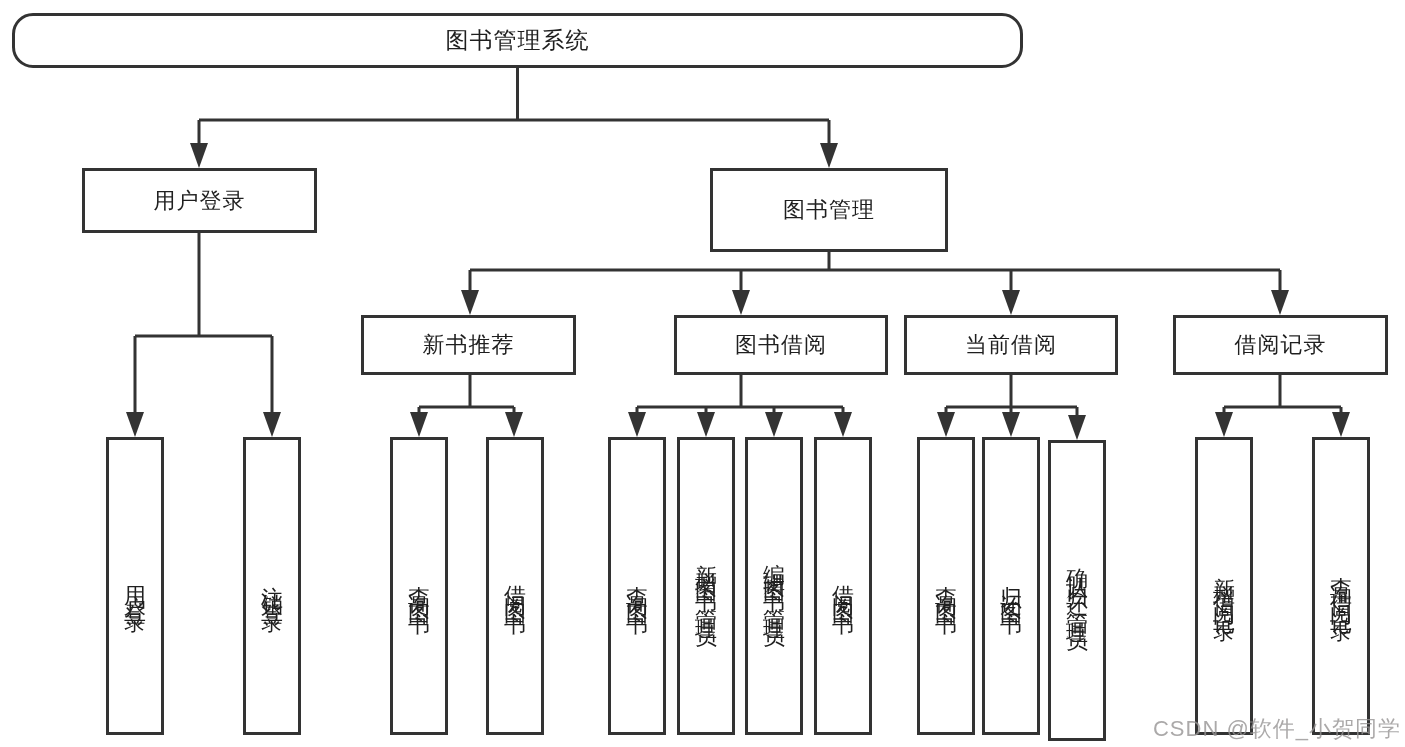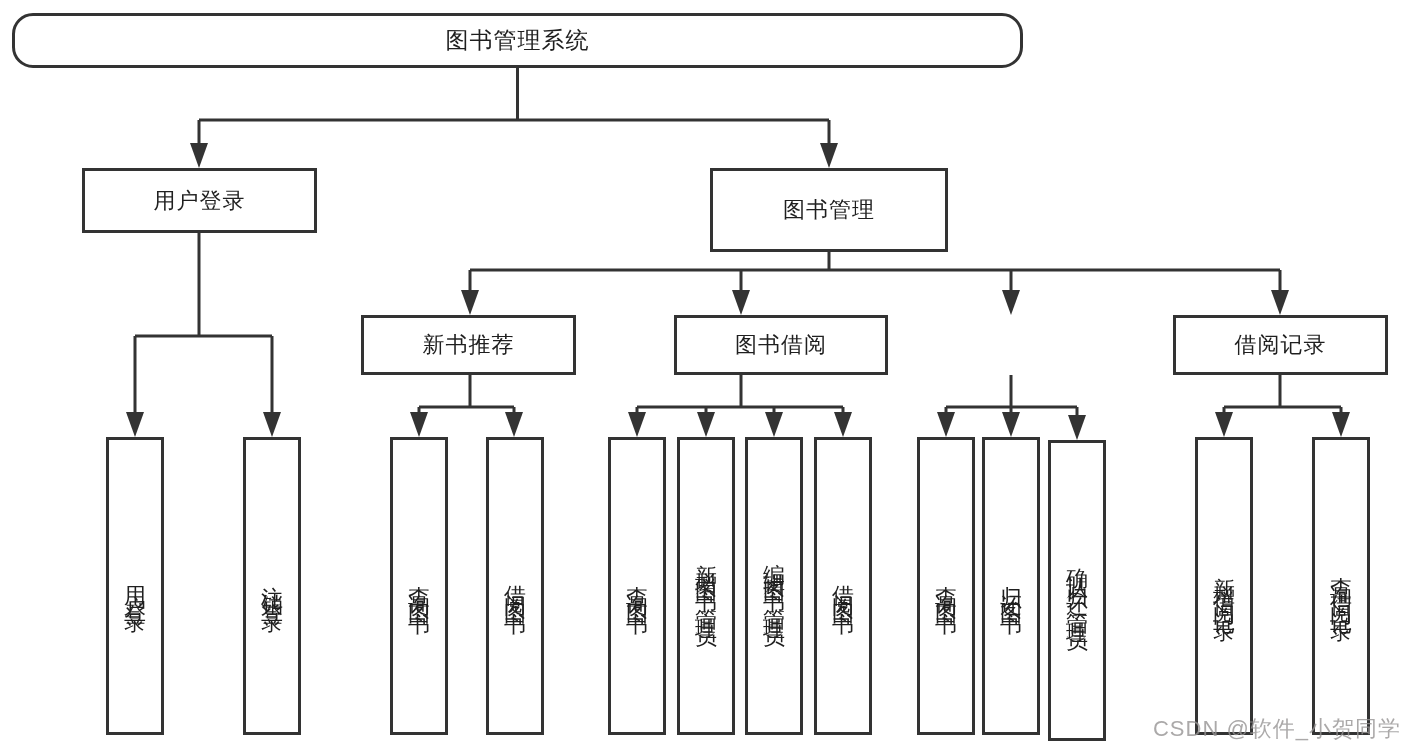--- a/index.html
+++ b/index.html
@@ -93,20 +93,21 @@
     </g>
   </svg>
 
   <div class="box root-box" style="left:12px; top:13px; width:1011px; height:55px;">图书管理系统</div>
 
   <div class="box hlabel" style="left:82px; top:168px; width:235px; height:65px;">用户登录</div>
   <div class="box hlabel" style="left:710px; top:168px; width:238px; height:84px;">图书管理</div>
 
   <div class="box hlabel" style="left:361px; top:315px; width:215px; height:60px;">新书推荐</div>
   <div class="box hlabel" style="left:634px; top:315px; width:214px; height:60px;margin-left:40px;">图书借阅</div>
+  <div class="box hlabel" style="left:904px; top:315px; width:214px; height:60px;">当前借阅</div>
   <div class="box hlabel" style="left:1173px; top:315px; width:215px; height:60px;">借阅记录</div>
 
   <div class="box vbox" style="left:106px; top:437px; width:58px; height:298px;">用户登录</div>
   <div class="box vbox" style="left:243px; top:437px; width:58px; height:298px;">注销登录</div>
 
   <div class="box vbox" style="left:390px; top:437px; width:58px; height:298px;">查询图书</div>
   <div class="box vbox" style="left:486px; top:437px; width:58px; height:298px;">借阅图书</div>
 
   <div class="box vbox" style="left:608px; top:437px; width:58px; height:298px;">查询图书</div>
   <div class="box vbox" style="left:677px; top:437px; width:58px; height:298px;">新增图书（管理员）</div>

